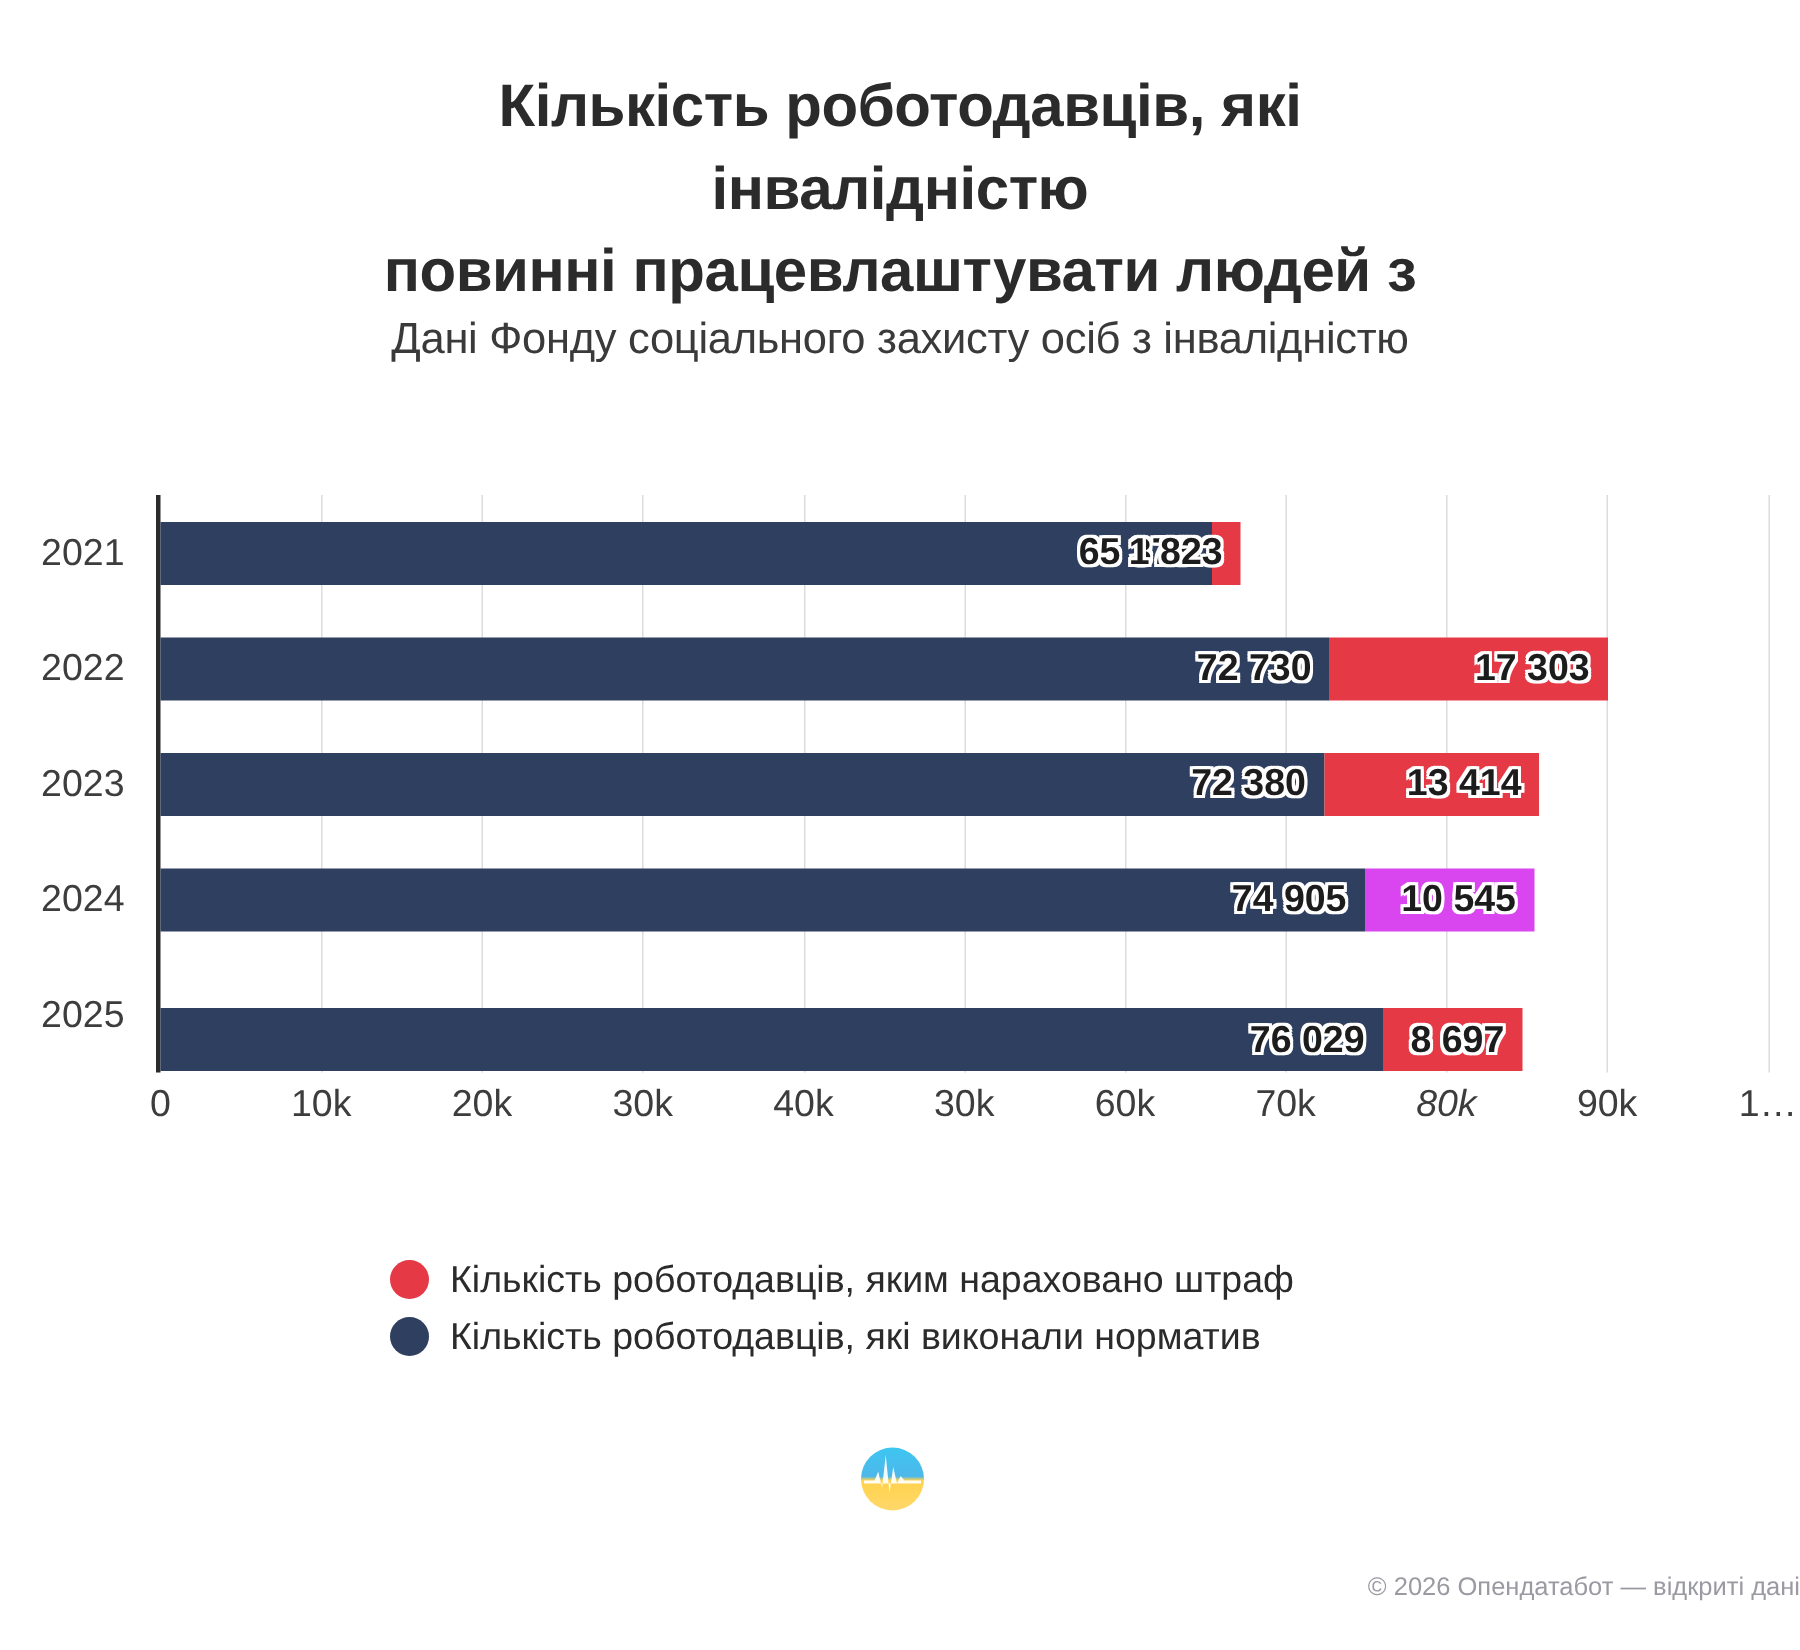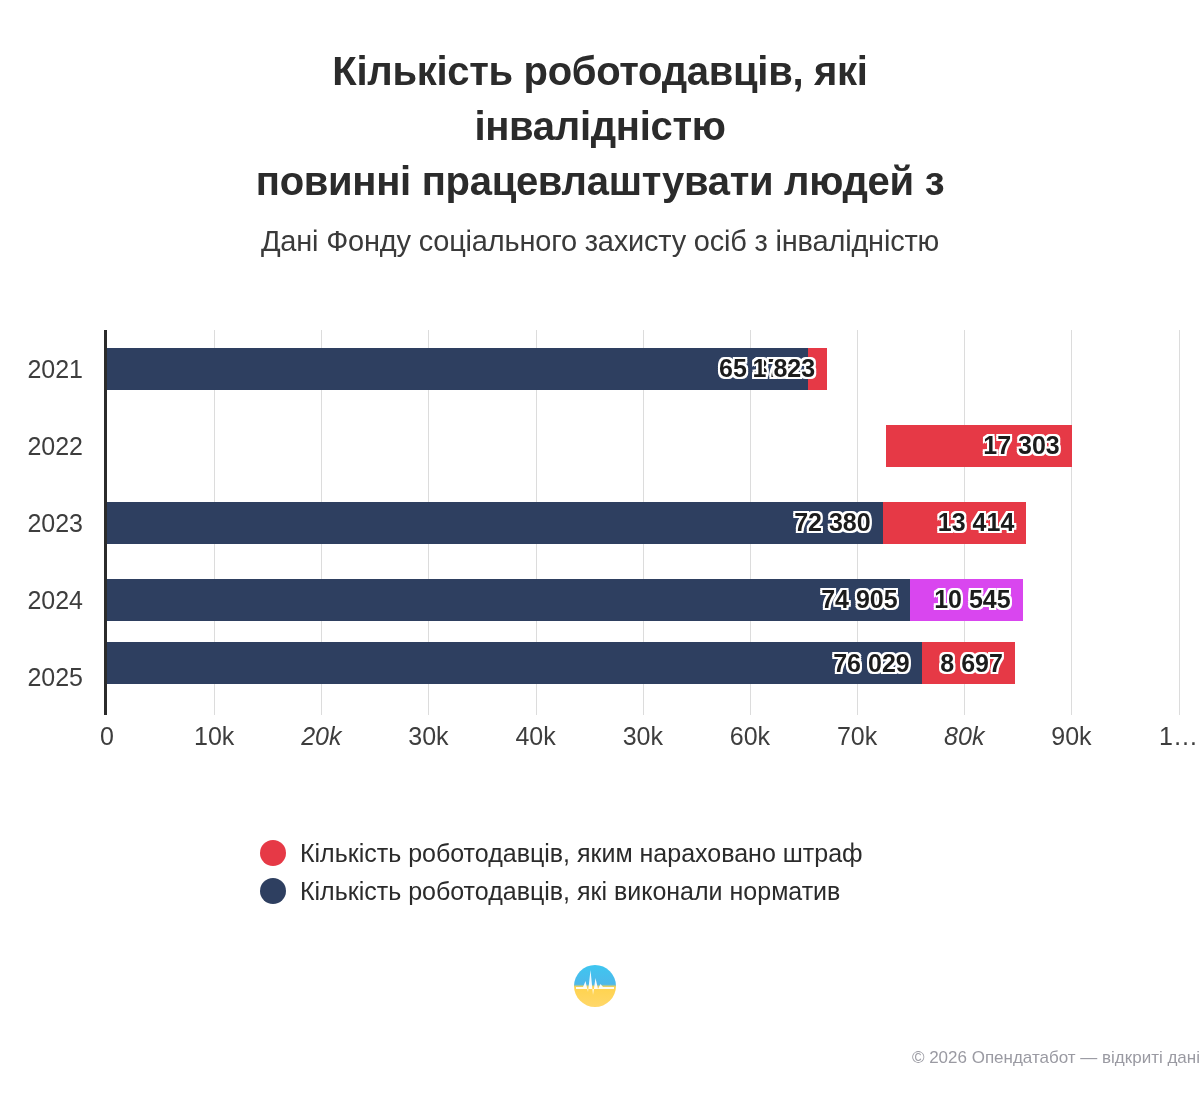--- a/index.html
+++ b/index.html
@@ -27,21 +27,21 @@
     color: #2b2b2b;
     line-height: 1.38;
     letter-spacing: -0.3px;
     margin: 0 auto;
     width: 900px;
   }
   .chart-subtitle {
     font-size: 29px;
     font-weight: normal;
     color: #3a3a3a;
-    margin-top: 15px;
+    margin-top: 0;
     letter-spacing: -0.2px;
   }
 
   
   .plot-wrap {
     position: absolute;
     left: 0; top: 330px;
     width: 1200px; height: 390px;
   }
   .y-axis-labels {
@@ -213,55 +213,58 @@
         <div class="gridline" style="left: 1071.57px;"></div>
         <div class="bar-row" style="top: 17.5px;">
           <div class="seg blue" style="left: 0px; width: 700.57px; background: rgb(46, 63, 96);">
             <span class="seg-label">65 378</span>
           </div>
           <div class="seg red" style="left: 700.57px; width: 19.5347px; background: rgb(230, 57, 70);">
             <span class="seg-label">1 823</span>
           </div>
         </div>
         <div class="bar-row" style="top: 94.5px;">
+          <div class="seg blue" style="left: 0px; width: 779.352px; background: rgb(46, 63, 96);">
+            <span class="seg-label">72 730</span>
+          </div>
           <div class="seg red" style="left: 779.352px; width: 185.414px; background: rgb(230, 57, 70);">
             <span class="seg-label">17 303</span>
           </div>
         </div>
         <div class="bar-row" style="top: 171.5px;">
           <div class="seg blue" style="left: 0px; width: 775.601px; background: rgb(46, 63, 96);">
             <span class="seg-label">72 380</span>
           </div>
           <div class="seg red" style="left: 775.601px; width: 143.74px; background: rgb(230, 57, 70);">
             <span class="seg-label">13 414</span>
           </div>
         </div>
         <div class="bar-row" style="top: 248.5px;">
           <div class="seg blue" style="left: 0px; width: 802.658px; background: rgb(46, 63, 96);">
             <span class="seg-label">74 905</span>
           </div>
           <div class="seg red" style="left: 802.658px; width: 112.997px; background: #d946ef;">
             <span class="seg-label">10 545</span>
           </div>
         </div>
-        <div class="bar-row" style="top: 312px; padding-left: 44px;">
+        <div class="bar-row" style="top: 342px; padding-left: 44px;">
           <div class="seg blue" style="left: 0px; width: 814.703px; background: rgb(46, 63, 96);">
             <span class="seg-label">76 029</span>
           </div>
           <div class="seg red" style="left: 814.703px; width: 93.1943px; background: rgb(230, 57, 70);">
             <span class="seg-label">8 697</span>
           </div>
         </div>
       </div>
   </div>
 
   <div class="x-axis">
       <div class="x-tick" style="left: 0px;">0</div>
       <div class="x-tick" style="left: 107.157px;">10k</div>
-      <div class="x-tick" style="left: 214.314px; font-style: italic;">20k</div>
+      <div class="x-tick" style="left: 214.314px;">20k</div>
       <div class="x-tick" style="left: 321.471px;">30k</div>
       <div class="x-tick" style="left: 428.627px;">40k</div>
       <div class="x-tick" style="left: 535.784px;">30k</div>
       <div class="x-tick" style="left: 642.941px;">60k</div>
       <div class="x-tick" style="left: 750.098px;">70k</div>
       <div class="x-tick" style="left: 857.255px; font-style: italic;">80k</div>
       <div class="x-tick" style="left: 964.412px;">90k</div>
       <div class="x-tick" style="left: 1071.57px;">1…</div>
     </div>
 

